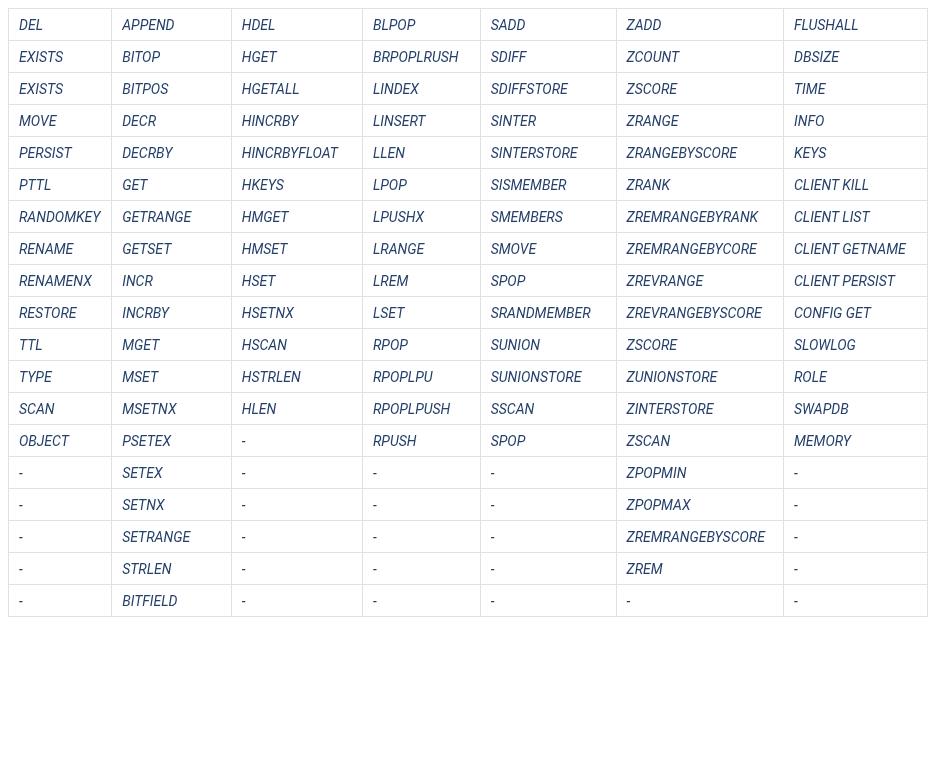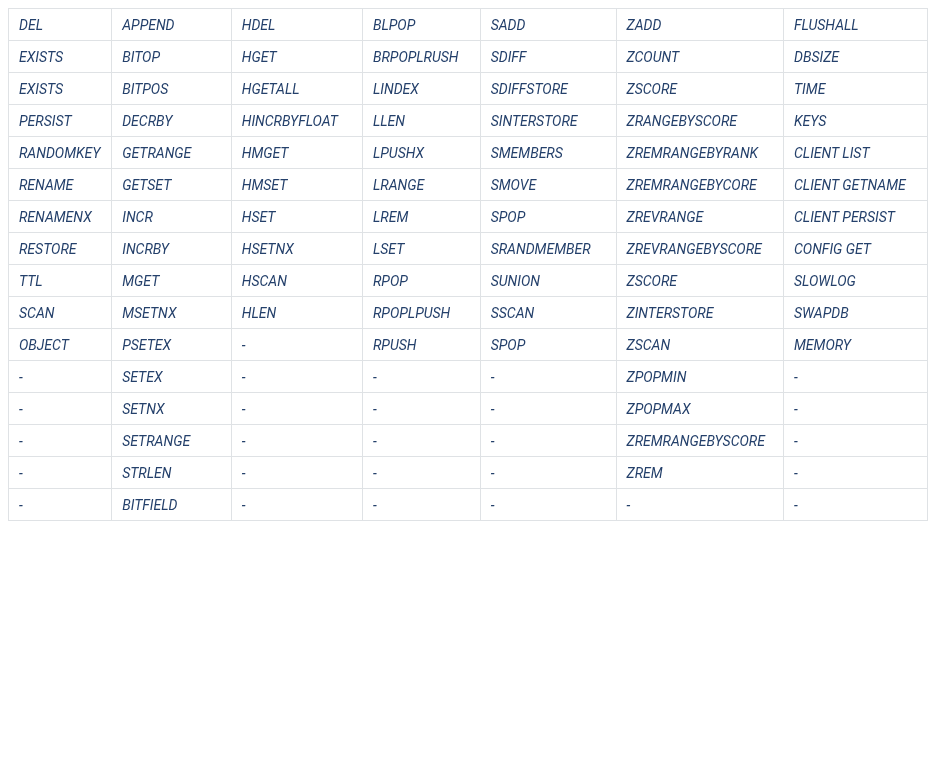--- a/index.html
+++ b/index.html
@@ -64,29 +64,47 @@
       <tr>
         <td>EXISTS</td>
         <td>BITPOS</td>
         <td>HGETALL</td>
         <td>LINDEX</td>
         <td>SDIFFSTORE</td>
         <td>ZSCORE</td>
         <td>TIME</td>
       </tr>
       <tr>
+        <td>MOVE</td>
+        <td>DECR</td>
+        <td>HINCRBY</td>
+        <td>LINSERT</td>
+        <td>SINTER</td>
+        <td>ZRANGE</td>
+        <td>INFO</td>
+      </tr>
+      <tr>
         <td>PERSIST</td>
         <td>DECRBY</td>
         <td>HINCRBYFLOAT</td>
         <td>LLEN</td>
         <td>SINTERSTORE</td>
         <td>ZRANGEBYSCORE</td>
         <td>KEYS</td>
       </tr>
       <tr>
+        <td>PTTL</td>
+        <td>GET</td>
+        <td>HKEYS</td>
+        <td>LPOP</td>
+        <td>SISMEMBER</td>
+        <td>ZRANK</td>
+        <td>CLIENT KILL</td>
+      </tr>
+      <tr>
         <td>RANDOMKEY</td>
         <td>GETRANGE</td>
         <td>HMGET</td>
         <td>LPUSHX</td>
         <td>SMEMBERS</td>
         <td>ZREMRANGEBYRANK</td>
         <td>CLIENT LIST</td>
       </tr>
       <tr>
         <td>RENAME</td>
@@ -118,20 +136,29 @@
       <tr>
         <td>TTL</td>
         <td>MGET</td>
         <td>HSCAN</td>
         <td>RPOP</td>
         <td>SUNION</td>
         <td>ZSCORE</td>
         <td>SLOWLOG</td>
       </tr>
       <tr>
+        <td>TYPE</td>
+        <td>MSET</td>
+        <td>HSTRLEN</td>
+        <td>RPOPLPU</td>
+        <td>SUNIONSTORE</td>
+        <td>ZUNIONSTORE</td>
+        <td>ROLE</td>
+      </tr>
+      <tr>
         <td>SCAN</td>
         <td>MSETNX</td>
         <td>HLEN</td>
         <td>RPOPLPUSH</td>
         <td>SSCAN</td>
         <td>ZINTERSTORE</td>
         <td>SWAPDB</td>
       </tr>
       <tr>
         <td>OBJECT</td>

